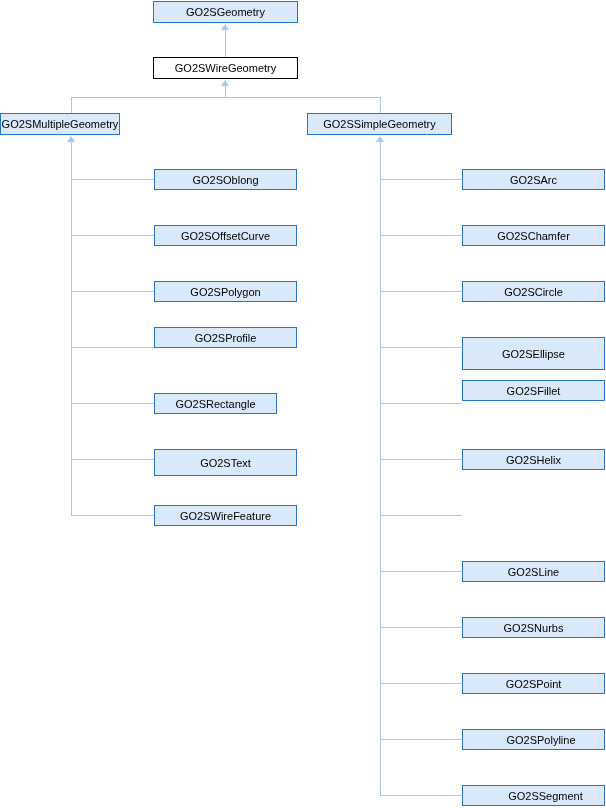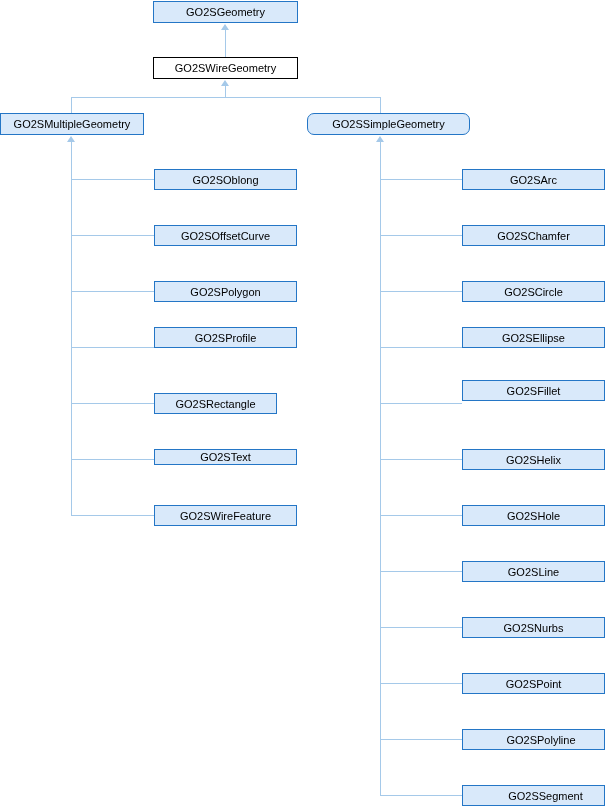--- a/index.html
+++ b/index.html
@@ -51,55 +51,54 @@
 
 <div class="diagram" id="diagram" style="--bg: #ffffff; --node-fill: #d9e9fa; --node-border: #2476c6; --current-fill: #ffffff; --current-border: #000000; --edge: #a5c9e9; --text: #000000;">
     <div class="node" style="left: 153px; top: 1px; width: 145px; height: 22px;">GO2SGeometry</div>
     <div class="node current" style="left: 153px; top: 57px; width: 145px; height: 22px;">GO2SWireGeometry</div>
     <div class="arrow" style="left: 221px; top: 24px;"></div>
     <div class="edge" style="left: 225px; top: 29px; width: 1px; height: 28px;"></div>
     <div class="arrow" style="left: 221px; top: 80px;"></div>
     <div class="edge" style="left: 225px; top: 85px; width: 1px; height: 12px;"></div>
     <div class="edge" style="left: 71px; top: 97px; width: 310px; height: 1px;"></div>
     <div class="edge" style="left: 71px; top: 97px; width: 1px; height: 16px;"></div>
-    <div class="node" style="left: 0px; top: 113px; width: 144px; height: 22px; text-align: right;">GO2SMultipleGeometry</div>
+    <div class="node" style="left: 0px; top: 113px; width: 120px; height: 22px; text-align: right;">GO2SMultipleGeometry</div>
     <div class="arrow" style="left: 67px; top: 136px;"></div>
     <div class="edge" style="left: 71px; top: 141px; width: 1px; height: 375px;"></div>
     <div class="edge" style="left: 71px; top: 179px; width: 83px; height: 1px;"></div>
     <div class="node" style="left: 154px; top: 169px; width: 143px; height: 21px;">GO2SOblong</div>
     <div class="edge" style="left: 71px; top: 235px; width: 83px; height: 1px;"></div>
     <div class="node" style="left: 154px; top: 225px; width: 143px; height: 21px;">GO2SOffsetCurve</div>
     <div class="edge" style="left: 71px; top: 291px; width: 83px; height: 1px;"></div>
     <div class="node" style="left: 154px; top: 281px; width: 143px; height: 21px;">GO2SPolygon</div>
     <div class="edge" style="left: 71px; top: 347px; width: 83px; height: 1px;"></div>
     <div class="node" style="left: 154px; top: 327px; width: 143px; height: 21px;">GO2SProfile</div>
     <div class="edge" style="left: 71px; top: 403px; width: 83px; height: 1px;"></div>
     <div class="node" style="left: 154px; top: 393px; width: 123px; height: 21px;">GO2SRectangle</div>
     <div class="edge" style="left: 71px; top: 459px; width: 83px; height: 1px;"></div>
-    <div class="node" style="left: 154px; top: 449px; width: 143px; height: 16px;">GO2SText</div>
+    <div class="node" style="left: 154px; top: 449px; width: 143px; height: 27px;">GO2SText</div>
     <div class="edge" style="left: 71px; top: 515px; width: 83px; height: 1px;"></div>
     <div class="node" style="left: 154px; top: 505px; width: 143px; height: 21px;">GO2SWireFeature</div>
     <div class="edge" style="left: 380px; top: 97px; width: 1px; height: 16px;"></div>
-    <div class="node" style="left: 307px; top: 113px; width: 163px; height: 22px; border-radius: 7px;">GO2SSimpleGeometry</div>
+    <div class="node" style="left: 307px; top: 113px; width: 145px; height: 22px;">GO2SSimpleGeometry</div>
     <div class="arrow" style="left: 376px; top: 136px;"></div>
     <div class="edge" style="left: 380px; top: 141px; width: 1px; height: 655px;"></div>
     <div class="edge" style="left: 380px; top: 179px; width: 82px; height: 1px;"></div>
     <div class="node" style="left: 462px; top: 169px; width: 143px; height: 21px;">GO2SArc</div>
     <div class="edge" style="left: 380px; top: 235px; width: 82px; height: 1px;"></div>
     <div class="node" style="left: 462px; top: 225px; width: 143px; height: 21px;">GO2SChamfer</div>
     <div class="edge" style="left: 380px; top: 291px; width: 82px; height: 1px;"></div>
     <div class="node" style="left: 462px; top: 281px; width: 143px; height: 21px;">GO2SCircle</div>
     <div class="edge" style="left: 380px; top: 347px; width: 82px; height: 1px;"></div>
-    <div class="node" style="left: 462px; top: 327px; width: 143px; height: 21px;">GO2SEllipse</div>
+    <div class="node" style="left: 462px; top: 337px; width: 143px; height: 33px;">GO2SEllipse</div>
     <div class="edge" style="left: 380px; top: 403px; width: 82px; height: 1px;"></div>
     <div class="node" style="left: 462px; top: 380px; width: 143px; height: 21px;">GO2SFillet</div>
     <div class="edge" style="left: 380px; top: 459px; width: 82px; height: 1px;"></div>
     <div class="node" style="left: 462px; top: 449px; width: 143px; height: 21px;">GO2SHelix</div>
     <div class="edge" style="left: 380px; top: 515px; width: 82px; height: 1px;"></div>
-    <div class="node" style="left: 462px; top: 505px; width: 143px; height: 21px;">GO2SHole</div>
     <div class="edge" style="left: 380px; top: 571px; width: 82px; height: 1px;"></div>
     <div class="node" style="left: 462px; top: 561px; width: 143px; height: 21px;">GO2SLine</div>
     <div class="edge" style="left: 380px; top: 627px; width: 82px; height: 1px;"></div>
     <div class="node" style="left: 462px; top: 617px; width: 143px; height: 21px;">GO2SNurbs</div>
     <div class="edge" style="left: 380px; top: 683px; width: 82px; height: 1px;"></div>
     <div class="node" style="left: 462px; top: 673px; width: 143px; height: 21px;">GO2SPoint</div>
     <div class="edge" style="left: 380px; top: 739px; width: 82px; height: 1px;"></div>
     <div class="node" style="left: 462px; top: 729px; width: 143px; height: 21px; padding-left: 15px;">GO2SPolyline</div>
     <div class="edge" style="left: 380px; top: 795px; width: 82px; height: 1px;"></div>
     <div class="node" style="left: 462px; top: 785px; width: 143px; height: 21px; padding-left: 24px;">GO2SSegment</div>

